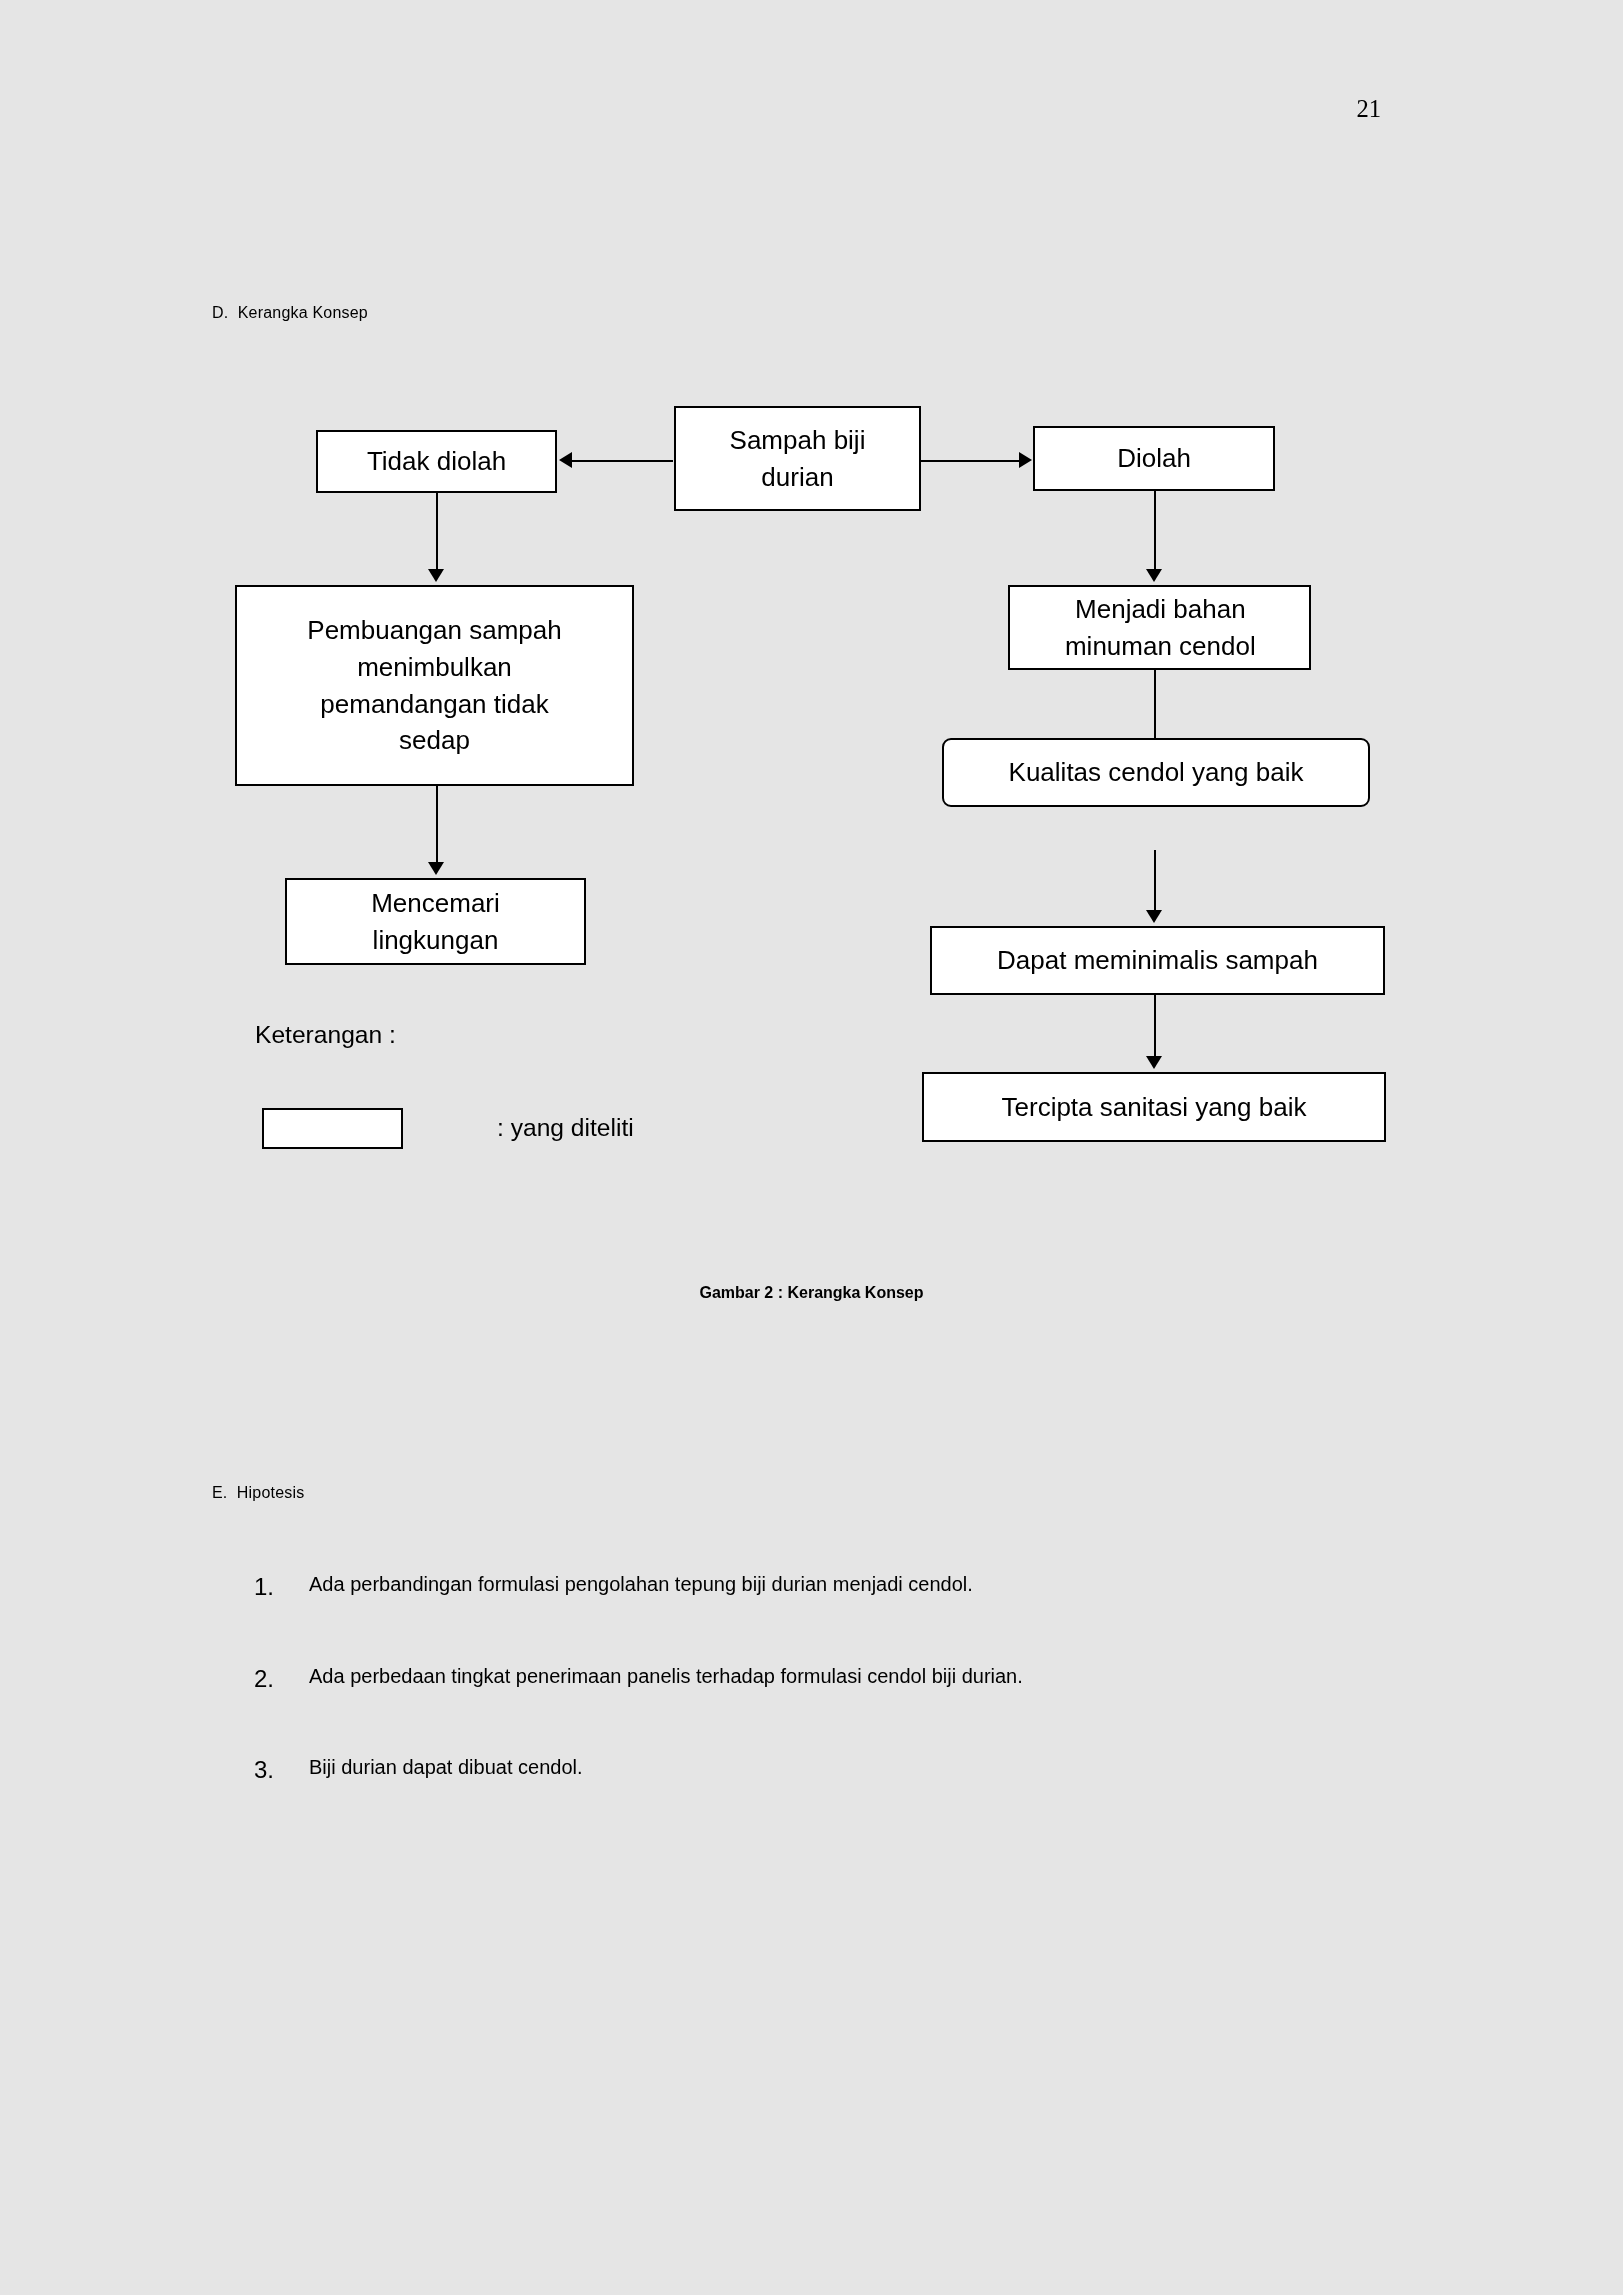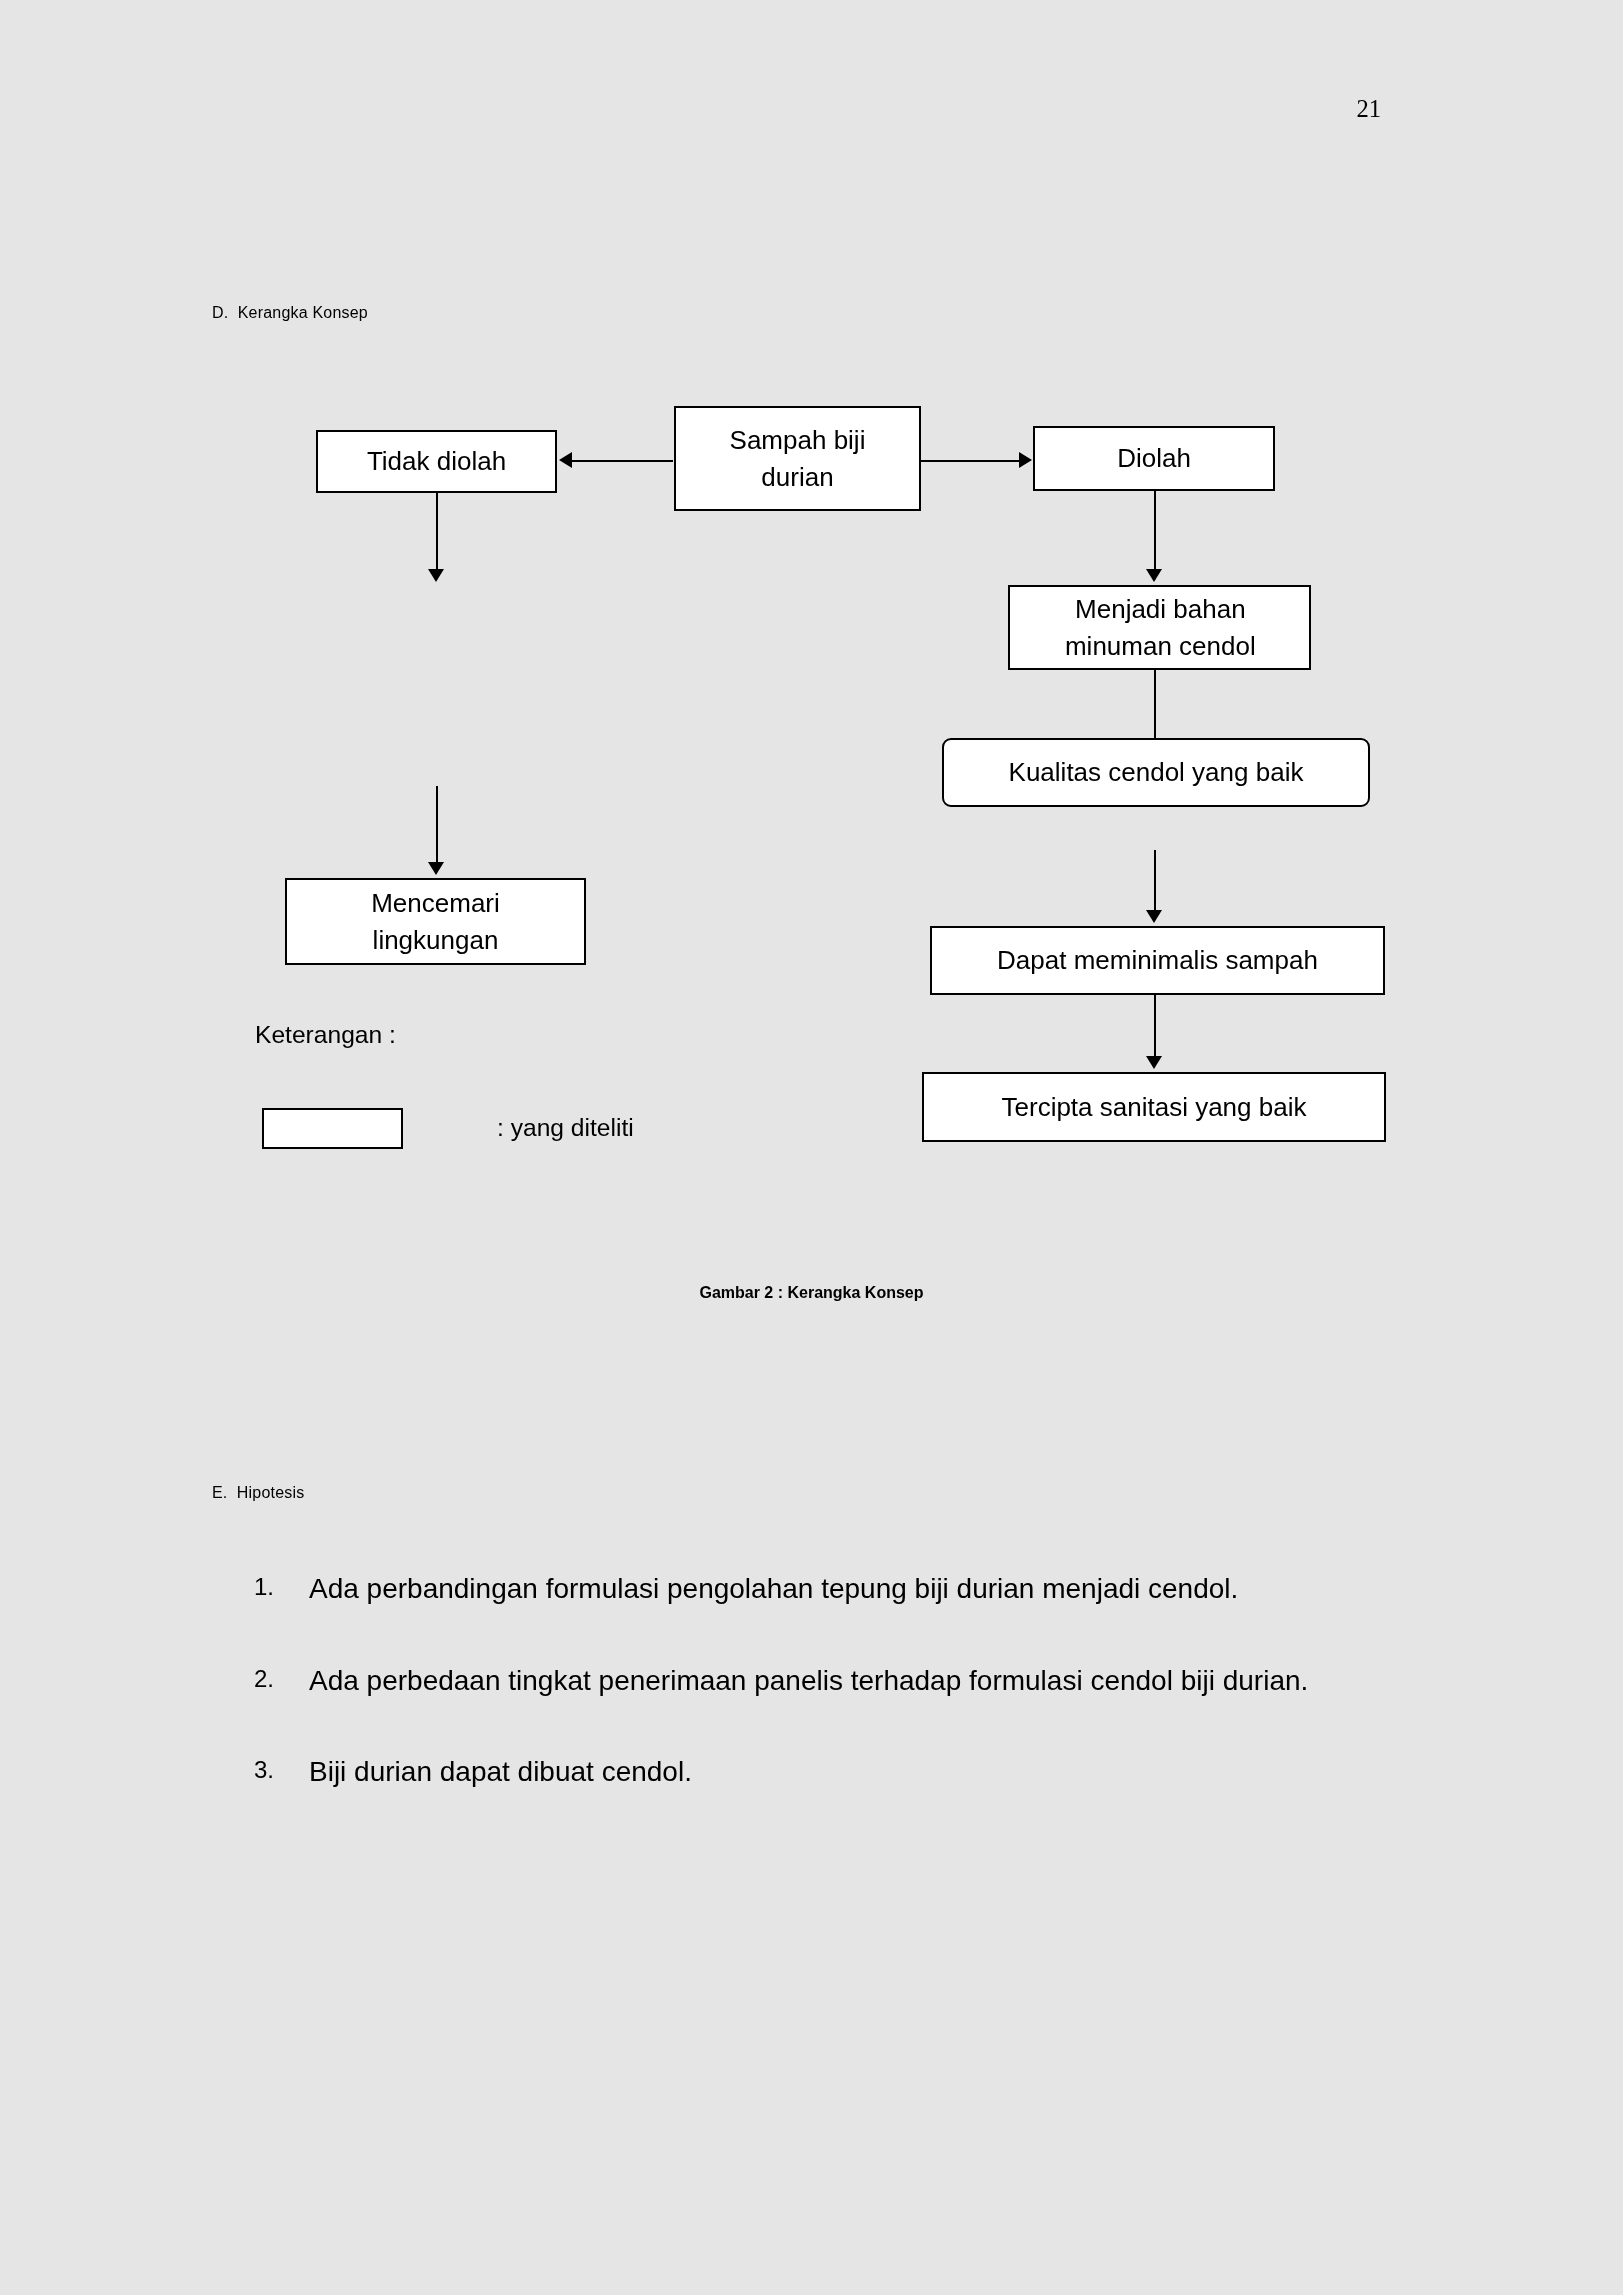--- a/index.html
+++ b/index.html
@@ -138,21 +138,21 @@
     top: 1284px;
     width: 1623px;
     text-align: center;
     font-size: 16px;
     font-weight: bold;
   }
 
   
   .hyp-item {
     position: absolute;
-    font-size: 28px;
+    font-size: 20px;
     white-space: pre;
   }
   .hyp-num {
     position: absolute;
     font-size: 24px;
   }
   #hyp-num-1 { left: 254px; top: 1573px; }
   #hyp-txt-1 { left: 309px; top: 1573px; }
   #hyp-num-2 { left: 254px; top: 1665px; }
   #hyp-txt-2 { left: 309px; top: 1665px; }
@@ -179,20 +179,24 @@
 
     <div class="conn h" style="left:572px; top:460px; width:101px;"></div>
     <div class="arrowhead left" style="left:559px; top:452px;"></div>
 
     <div class="conn h" style="left:921px; top:460px; width:98px;"></div>
     <div class="arrowhead right" style="left:1019px; top:452px;"></div>
 
     <div class="conn v" style="left:436px; top:493px; width:2.4px; height:78px;"></div>
     <div class="arrowhead down" style="left:428px; top:569px;"></div>
 
+    <div class="node" id="node-pembuangan">Pembuangan sampah
+menimbulkan
+pemandangan tidak
+sedap</div>
 
     <div class="conn v" style="left:436px; top:786px; width:2.4px; height:79px;"></div>
     <div class="arrowhead down" style="left:428px; top:862px;"></div>
 
     <div class="node" id="node-mencemari">Mencemari
 lingkungan</div>
 
     <div class="conn v" style="left:1154px; top:491px; width:2.4px; height:81px;"></div>
     <div class="arrowhead down" style="left:1146px; top:569px;"></div>
 

